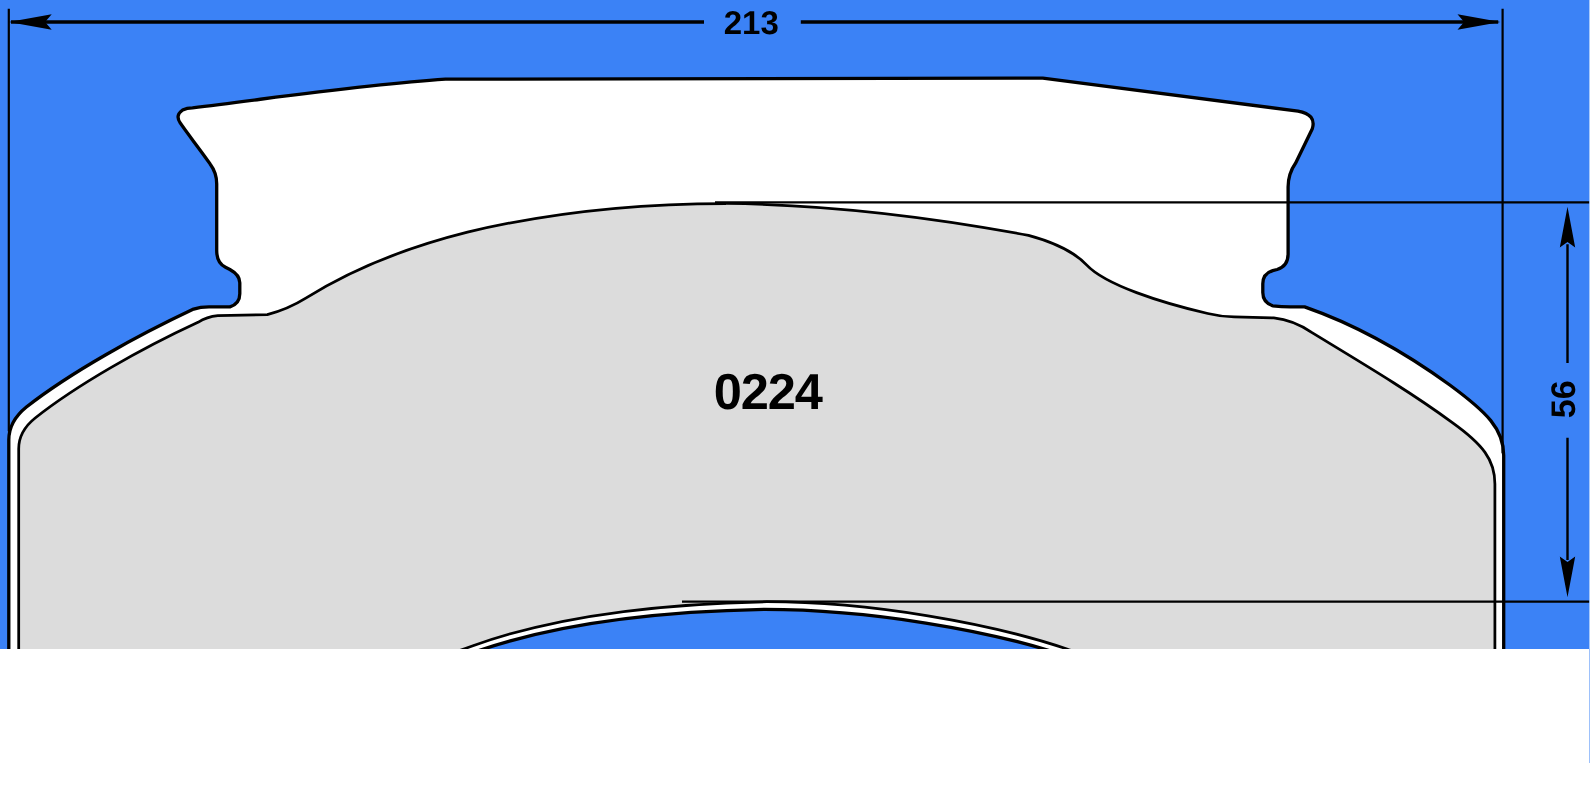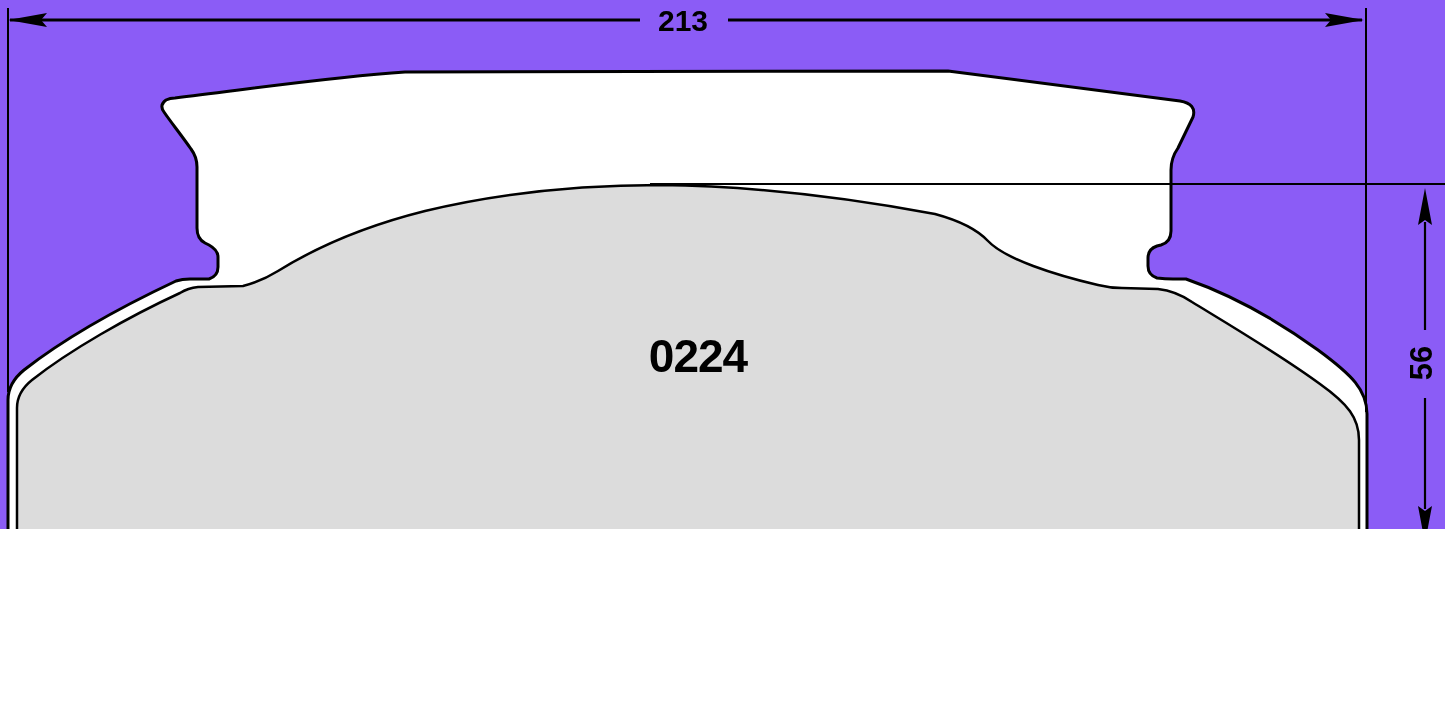--- a/index.html
+++ b/index.html
@@ -4,22 +4,22 @@
 <style>
   html, body {
     margin: 0;
     padding: 0;
     background: #ffffff;
     font-family: "Liberation Sans", sans-serif;
   }
   .canvas {
     position: relative;
     width: 1445px;
-    height: 529px;
-    background: #8b5cf6;
+    height: 590px;
+    background: #3b82f6;
     overflow: hidden;
   }
   svg { display: block; }
   .dim-text {
     font-family: "Liberation Sans", "DejaVu Sans", sans-serif;
     font-weight: bold;
     fill: #000000;
   }
   .part-text {
     font-family: "Liberation Sans", "DejaVu Sans", sans-serif;

